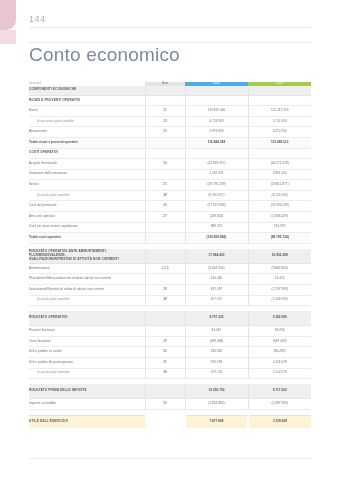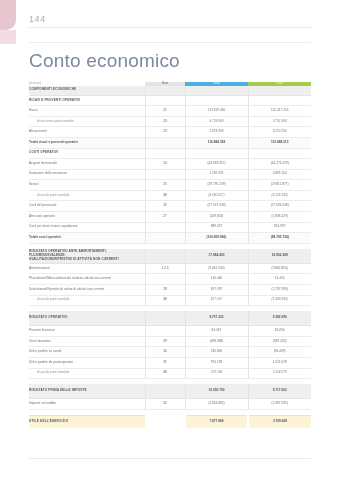--- a/index.html
+++ b/index.html
@@ -21,21 +21,21 @@
     color:#a9adb3;font-weight:400;
   }
   .rule-top{
     position:absolute;left:29px;top:27px;width:282px;height:1px;background:#e6e7e9;
   }
   .rule-top2{
     position:absolute;left:29px;top:42px;width:282px;height:1px;background:#eceded;
   }
 
   .title{
-    position:absolute;left:29px;top:50px;
+    position:absolute;left:29px;top:44px;
     font-size:19px;font-weight:400;color:#7c8a9c;letter-spacing:.2px;
     white-space:nowrap;
   }
 
   table.fin{
     position:absolute;left:29px;top:82px;width:282px;
     border-collapse:collapse;table-layout:fixed;
   }
   table.fin col.c-label{width:116px;}
   table.fin col.c-note{width:40px;}

